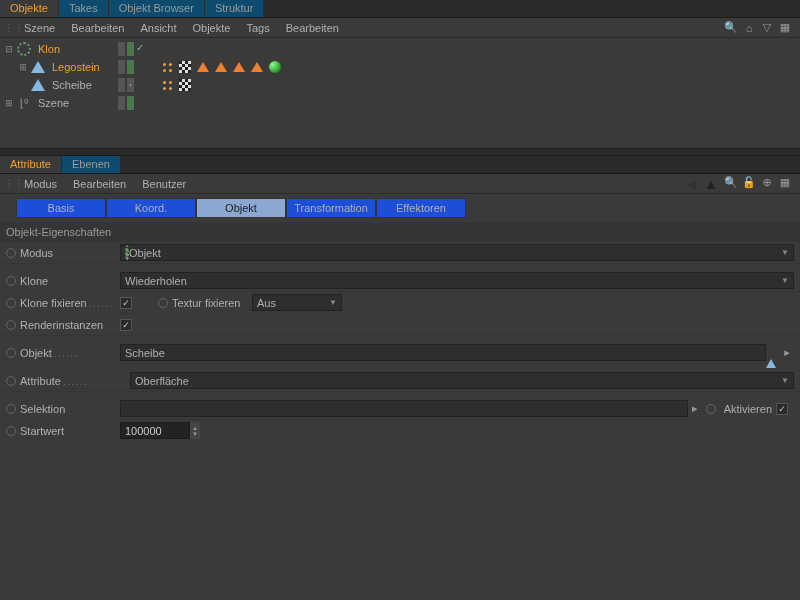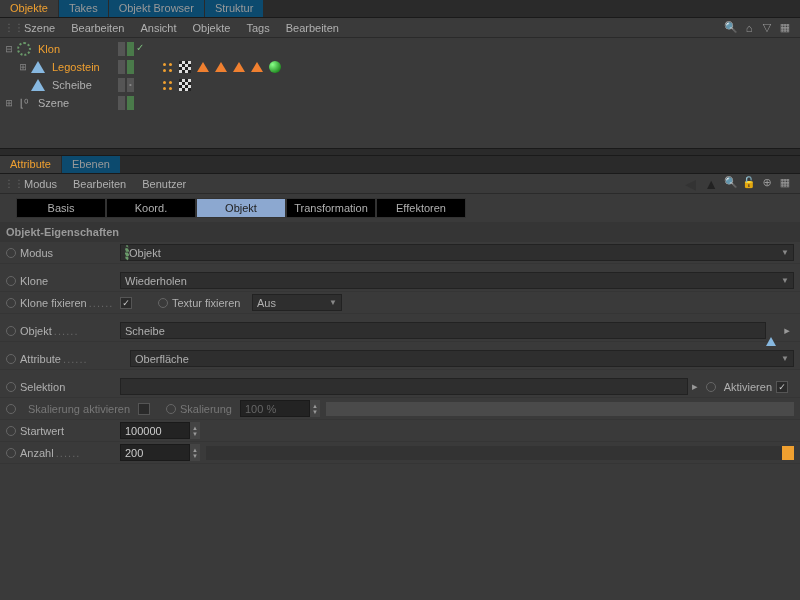--- a/index.html
+++ b/index.html
@@ -32,23 +32,23 @@
 .dots4{width:12px;height:12px;position:relative}
 .dots4::before,.dots4::after{content:"";position:absolute;width:3px;height:3px;background:#f0a030;border-radius:50%}
 .dots4::before{top:2px;left:2px;box-shadow:6px 0 #f0a030}
 .dots4::after{top:8px;left:2px;box-shadow:6px 0 #f0a030}
 .gear{width:14px;height:14px;border-radius:50%;border:2px dotted #6a9a6a}
 .cone{width:0;height:0;border-left:7px solid transparent;border-right:7px solid transparent;border-bottom:12px solid #87b8e0;position:relative}
 .divider{height:8px;background:#2a2a2a;border-top:1px solid #1a1a1a;border-bottom:1px solid #1a1a1a}
 .attr-header{display:flex;align-items:center;height:20px;padding:0 6px;background:#3a3a3a;border-bottom:1px solid #2a2a2a}
 .attr-header .oicon{margin-right:4px}
 .attr-tabs{display:flex;background:#3a3a3a;padding:4px 16px;gap:0}
-.attr-tab{padding:3px 0;width:90px;text-align:center;background:#000000;border:1px solid #333;cursor:pointer}
+.attr-tab{padding:3px 0;width:90px;text-align:center;background:#1d4ed8;border:1px solid #333;cursor:pointer}
 .attr-tab.active{background:#8ca8d0;color:#222}
-.section-title{padding:4px 6px;background:#353535;font-weight:bold;color:#999}
+.section-title{padding:4px 6px;background:#353535;font-weight:normal;color:#999}
 .prop-row{display:flex;align-items:center;height:22px;padding:0 6px;background:#3a3a3a;border-bottom:1px solid #353535}
 .anim{width:10px;height:10px;border:1px solid #666;border-radius:50%;margin-right:4px;flex-shrink:0;cursor:pointer}
 .lbl{width:100px;flex-shrink:0}
 .lbl.wide{width:110px}
 .dotted::after{content:" . . . . . .";color:#666;letter-spacing:-1px}
 .dropdown{flex:1;background:#2e2e2e;border:1px solid #222;padding:2px 4px;height:17px;display:flex;align-items:center;cursor:pointer;position:relative}
 .dropdown.short{flex:0 0 90px}
 .dropdown .arrow{position:absolute;right:4px;font-size:8px;color:#888}
 .chk{width:12px;height:12px;border:1px solid #555;background:#2a2a2a;margin-right:6px;display:inline-flex;align-items:center;justify-content:center;cursor:pointer}
 .chk.on::after{content:"✓";font-size:9px;color:#ccc}
@@ -224,20 +224,25 @@
     <span class="lbl dotted">Klone fixieren</span>
     <span class="chk on"></span>
     <span style="width:20px"></span>
     <span class="anim"></span>
     <span style="width:80px">Textur fixieren</span>
     <div class="dropdown short">
         <span>Aus</span>
         <span class="arrow">▼</span>
       </div>
   </div>
+  <div class="prop-row">
+    <span class="anim"></span>
+    <span class="lbl">Renderinstanzen</span>
+    <span class="chk on"></span>
+  </div>
 
   <div style="height:6px"></div>
 
   <div class="prop-row">
     <span class="anim"></span>
     <span class="lbl dotted">Objekt</span>
     <div class="field"><span>Scheibe</span></div>
     <span class="rightcol">
       <span class="oicon"><span class="cone" style="border-left-width:5px;border-right-width:5px;border-bottom-width:9px"></span></span>
       <span class="iconbtn">▸</span>
@@ -263,38 +268,17 @@
     <div class="field"></div>
     <span class="rightcol">
       <span class="iconbtn">▸</span>
       <span class="anim"></span>
       <span>Aktivieren</span>
       <span class="chk on"></span>
     </span>
   </div>
   <div class="prop-row">
     <span class="anim"></span>
-    <span style="width:8px"></span>
-    <span style="width:110px;color:#777">Skalierung aktivieren</span>
-    <span class="chk"></span>
-    <span style="width:10px"></span>
-    <span class="anim"></span>
-    <span style="width:60px;color:#777">Skalierung</span>
-    <span class="numfield" style="color:#666">100 %</span>
-    <span class="spinner"></span>
-    <div class="slider dim"></div>
-  </div>
-  <div class="prop-row">
-    <span class="anim"></span>
     <span class="lbl">Startwert</span>
     <span class="numfield">100000</span>
     <span class="spinner"></span>
   </div>
-  <div class="prop-row">
-    <span class="anim"></span>
-    <span class="lbl dotted">Anzahl</span>
-    <span class="numfield">200</span>
-    <span class="spinner"></span>
-    <div class="prog">
-        <div class="bar"></div>
-      </div>
-  </div>
 </div>
 
 </body></html>

